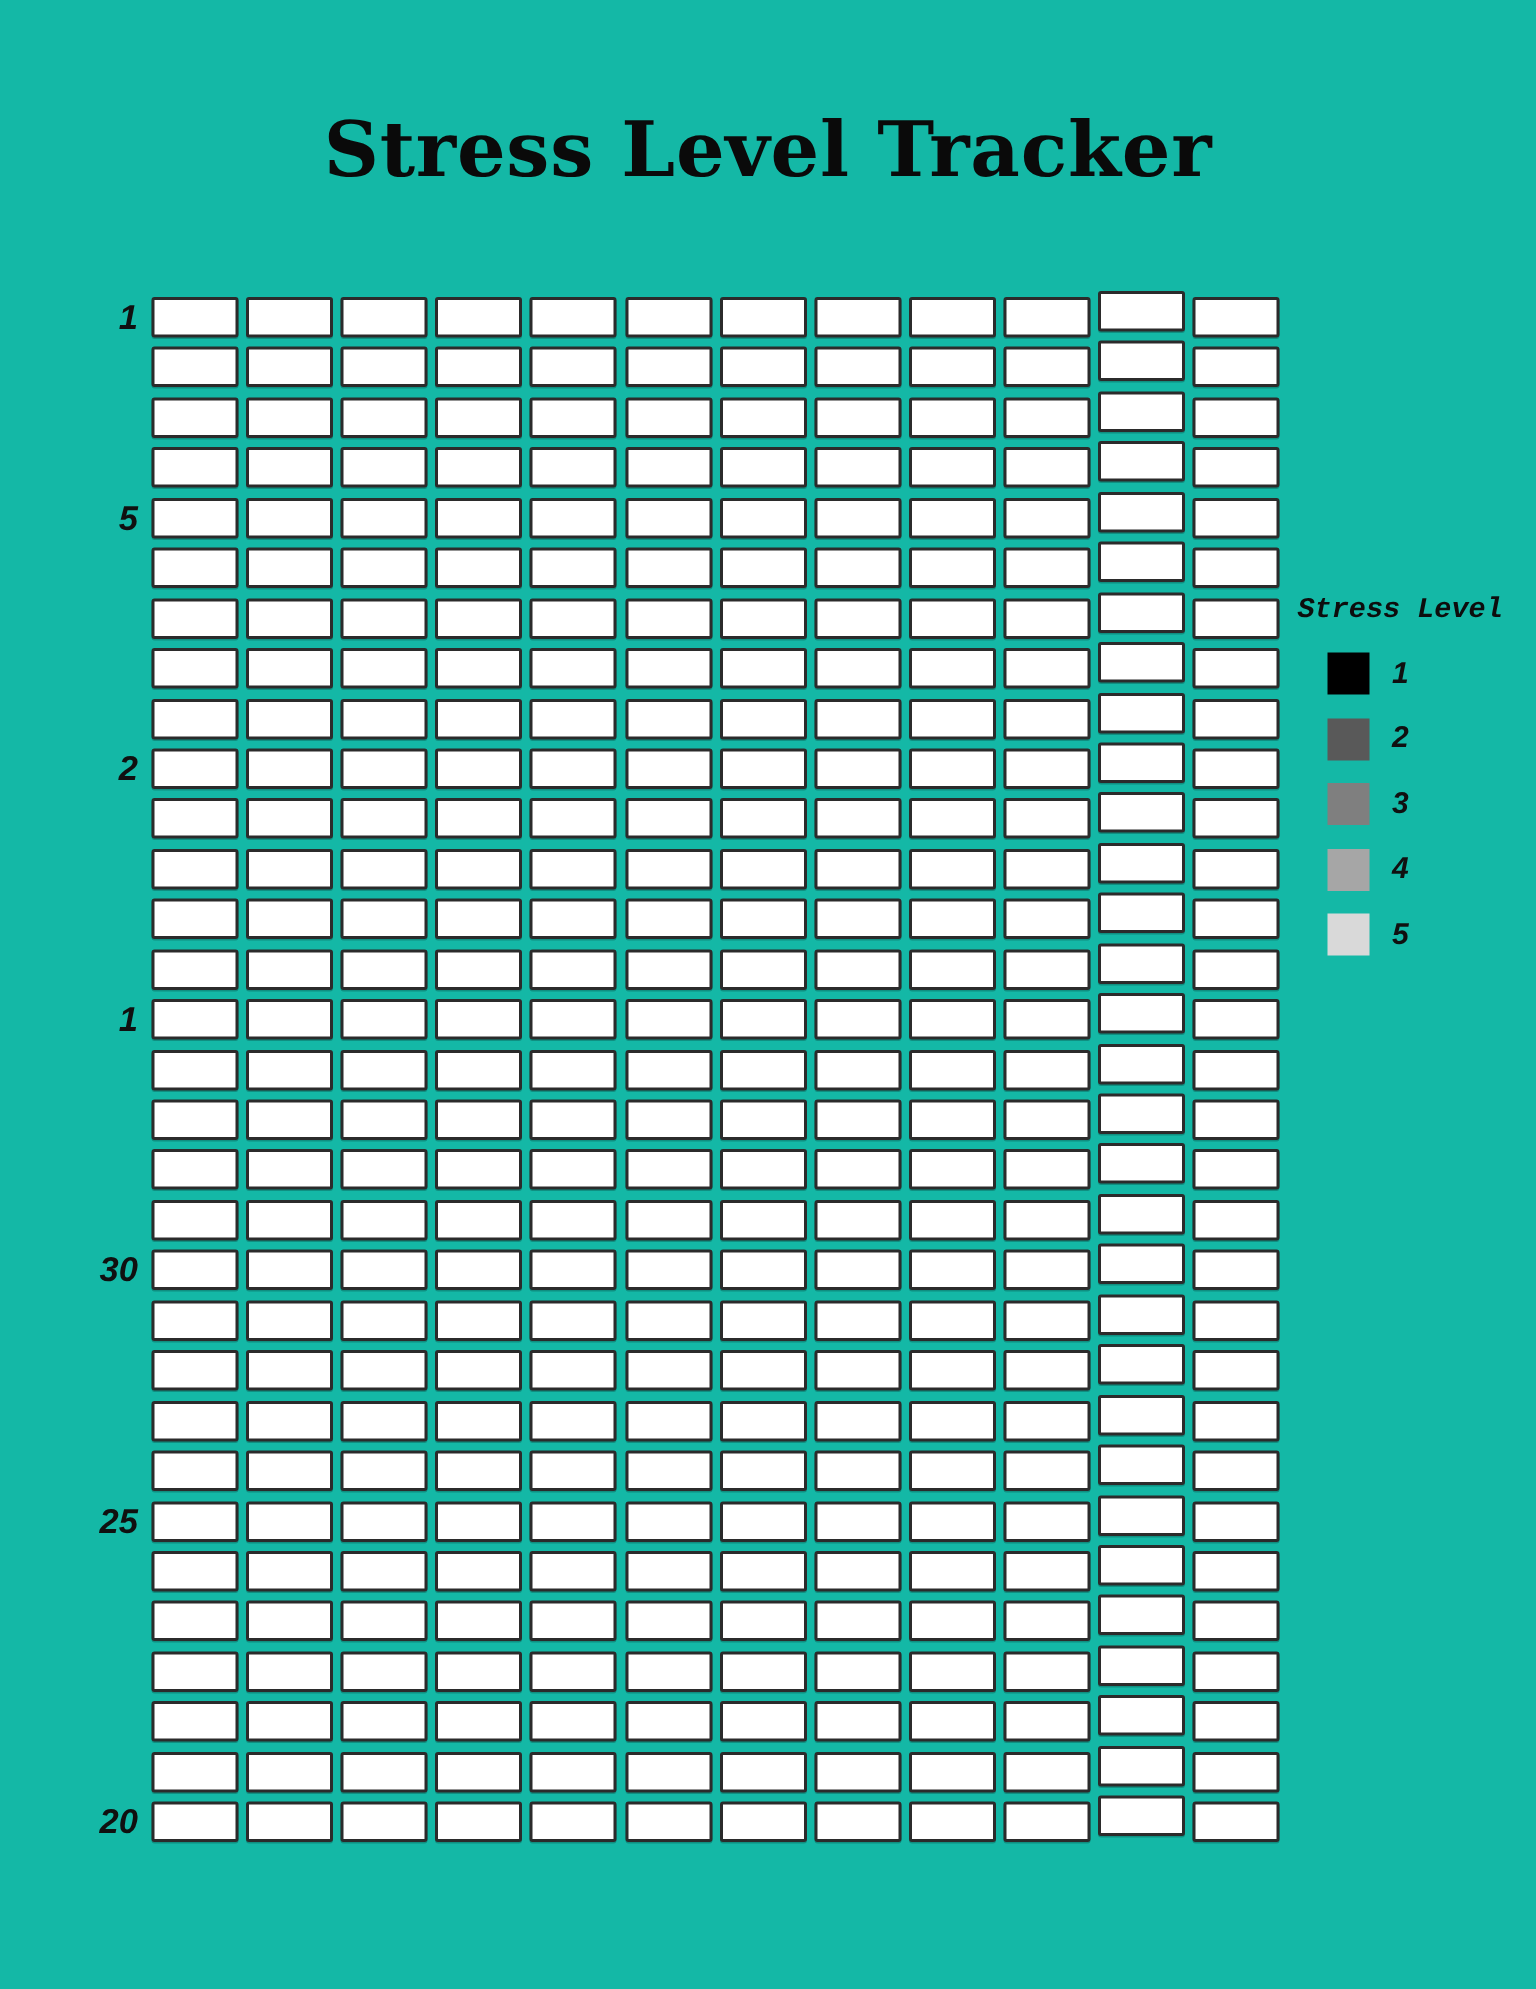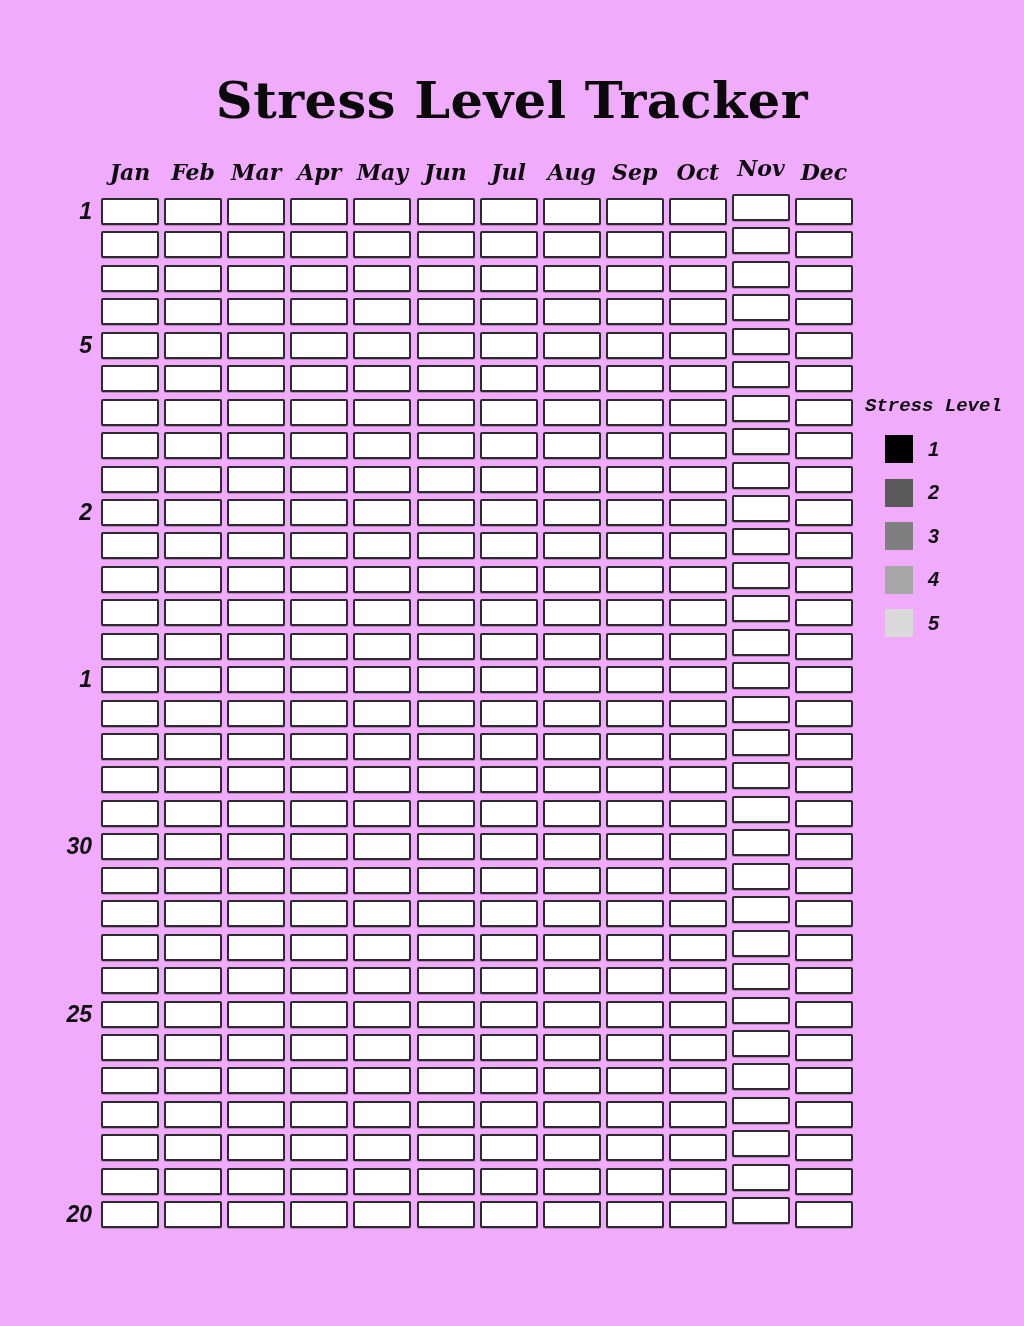--- a/index.html
+++ b/index.html
@@ -1,20 +1,20 @@
 <!DOCTYPE html>
 <html><head>
 <meta charset="utf-8">
 <style>
   html, body { margin: 0; padding: 0; background: #ffffff; }
   .page {
     position: relative;
     width: 1024px;
     height: 1326px;
-    background: #f0abfc;
+    background: #14b8a6;
     overflow: hidden;
     font-family: "Liberation Sans", sans-serif;
   }
   .title {
     position: absolute;
     top: 70px;
     left: 0;
     width: 100%;
     margin: 0;
     text-align: center;
@@ -103,34 +103,20 @@
     color: #101010;
   }
 </style>
 </head>
 <body>
 
 <div class="page">
 
   <h1 class="title">Stress Level Tracker</h1>
 
-  <div class="month-row">
-      <div class="month-label">Jan</div>
-      <div class="month-label">Feb</div>
-      <div class="month-label">Mar</div>
-      <div class="month-label">Apr</div>
-      <div class="month-label">May</div>
-      <div class="month-label">Jun</div>
-      <div class="month-label">Jul</div>
-      <div class="month-label">Aug</div>
-      <div class="month-label">Sep</div>
-      <div class="month-label">Oct</div>
-      <div class="month-label nov">Nov</div>
-      <div class="month-label">Dec</div>
-    </div>
 
   <div class="grid">
       <div class="row-label">1</div>
       <div class="cell"></div>
       <div class="cell"></div>
       <div class="cell"></div>
       <div class="cell"></div>
       <div class="cell"></div>
       <div class="cell"></div>
       <div class="cell"></div>

